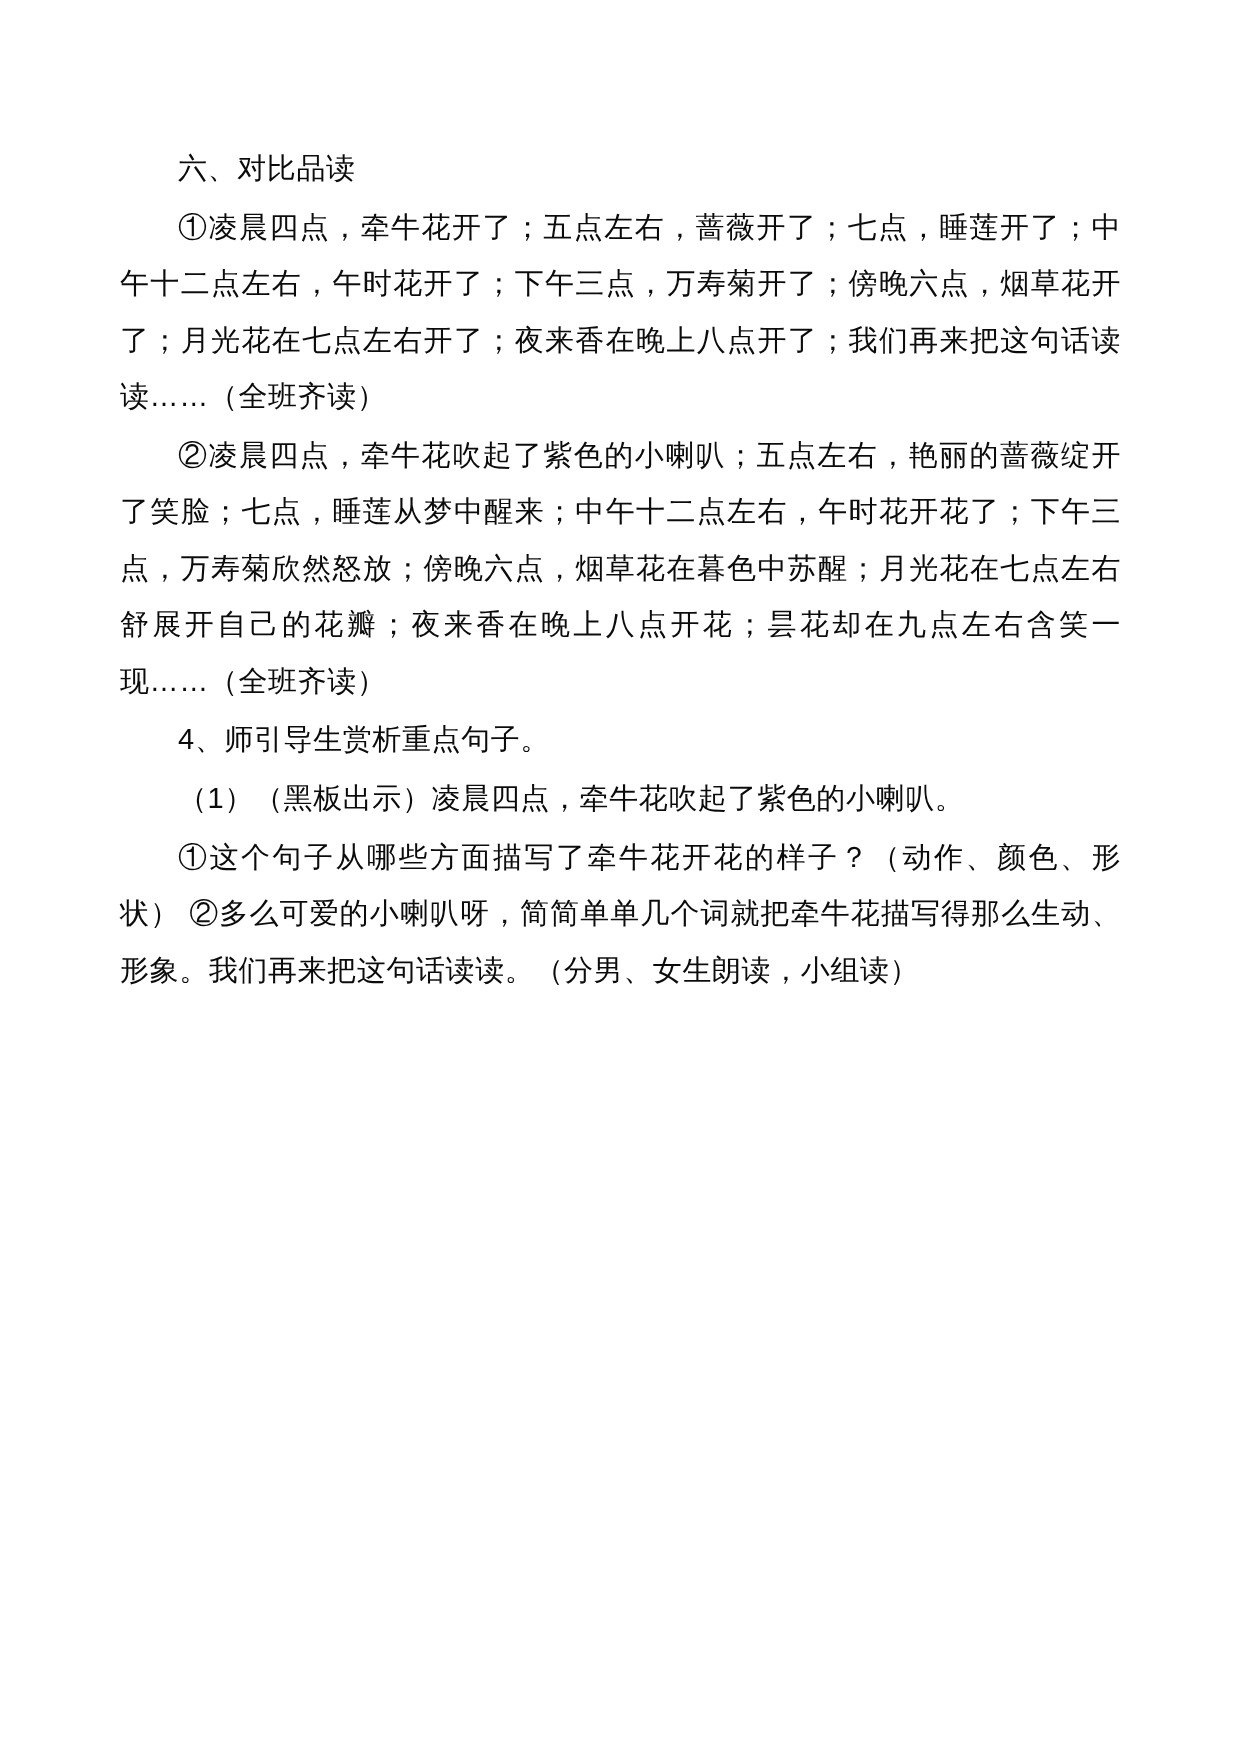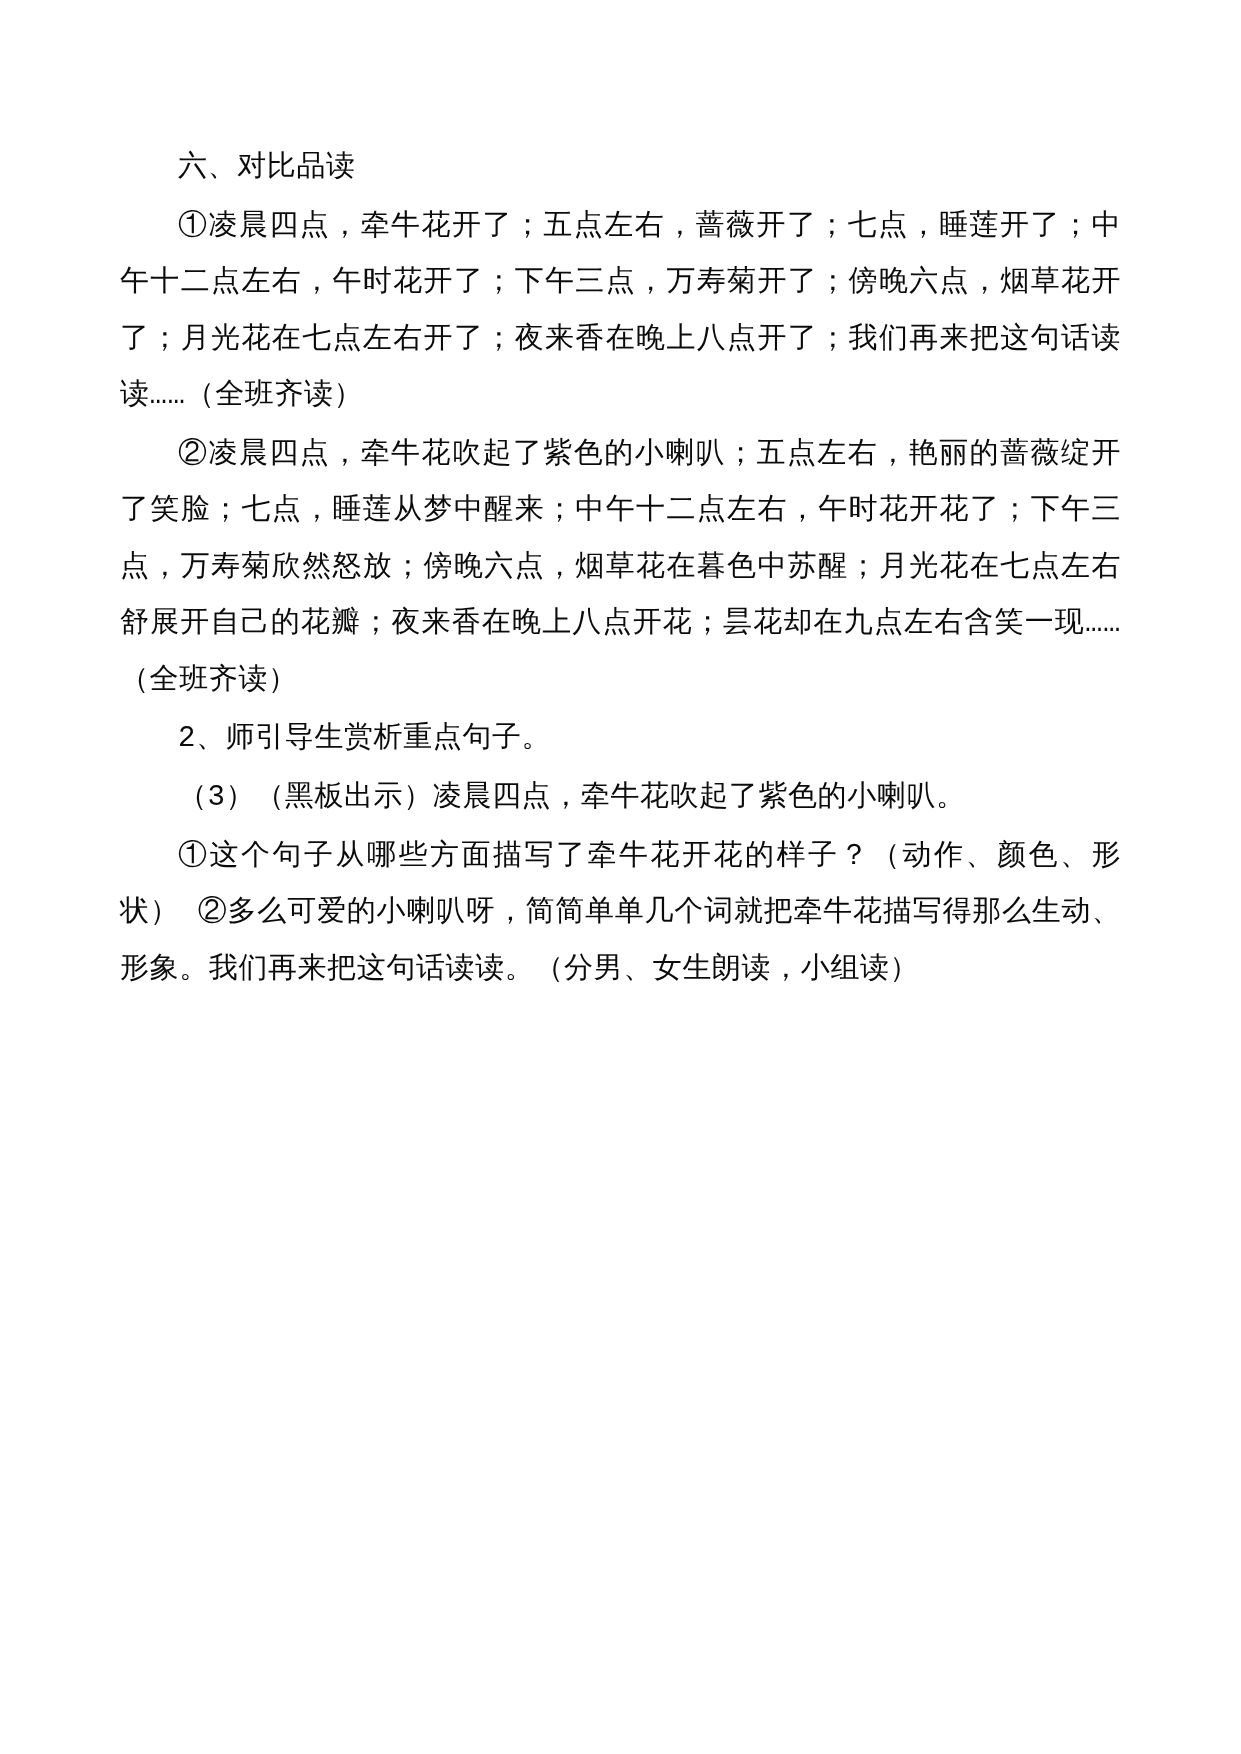--- a/index.html
+++ b/index.html
@@ -7,21 +7,21 @@
     padding: 0;
     background: #ffffff;
   }
   .page {
     width: 1241px;
     height: 1754px;
     background: #ffffff;
     position: relative;
     box-sizing: border-box;
     padding: 140px 120px 100px 120px;
-    font-family: Liberation Mono, monospace;
+    font-family: Liberation Sans, sans-serif;
   }
   .doc-body {
     font-size: 29px;
     line-height: 1.95;
     color: #0b0b0b;
     letter-spacing: 0.6px;
     text-align: justify;
     text-justify: inter-ideograph;
   }
   .para {
@@ -31,17 +31,17 @@
   }
 </style>
 </head>
 <body>
 
 <div class="page">
   <div class="doc-body">
     <p class="para">六、对比品读</p>
     <p class="para">①凌晨四点，牵牛花开了；五点左右，蔷薇开了；七点，睡莲开了；中午十二点左右，午时花开了；下午三点，万寿菊开了；傍晚六点，烟草花开了；月光花在七点左右开了；夜来香在晚上八点开了；我们再来把这句话读读……（全班齐读）</p>
     <p class="para">②凌晨四点，牵牛花吹起了紫色的小喇叭；五点左右，艳丽的蔷薇绽开了笑脸；七点，睡莲从梦中醒来；中午十二点左右，午时花开花了；下午三点，万寿菊欣然怒放；傍晚六点，烟草花在暮色中苏醒；月光花在七点左右舒展开自己的花瓣；夜来香在晚上八点开花；昙花却在九点左右含笑一现……（全班齐读）</p>
-    <p class="para">2、师引导生赏析重点句子。</p>
-    <p class="para">（3）（黑板出示）凌晨四点，牵牛花吹起了紫色的小喇叭。</p>
+    <p class="para">4、师引导生赏析重点句子。</p>
+    <p class="para">（1）（黑板出示）凌晨四点，牵牛花吹起了紫色的小喇叭。</p>
     <p class="para">①这个句子从哪些方面描写了牵牛花开花的样子？（动作、颜色、形状） ②多么可爱的小喇叭呀，简简单单几个词就把牵牛花描写得那么生动、形象。我们再来把这句话读读。（分男、女生朗读，小组读）</p>
   </div>
 </div>
 
 </body></html>

